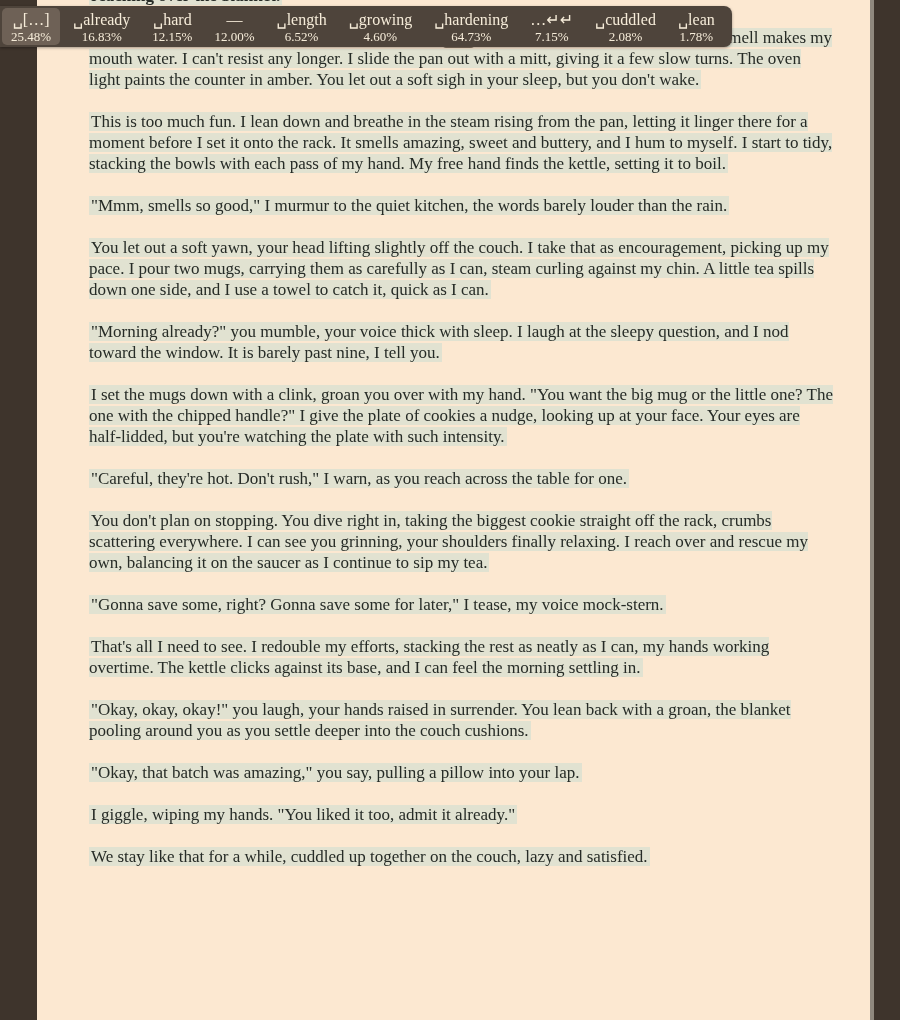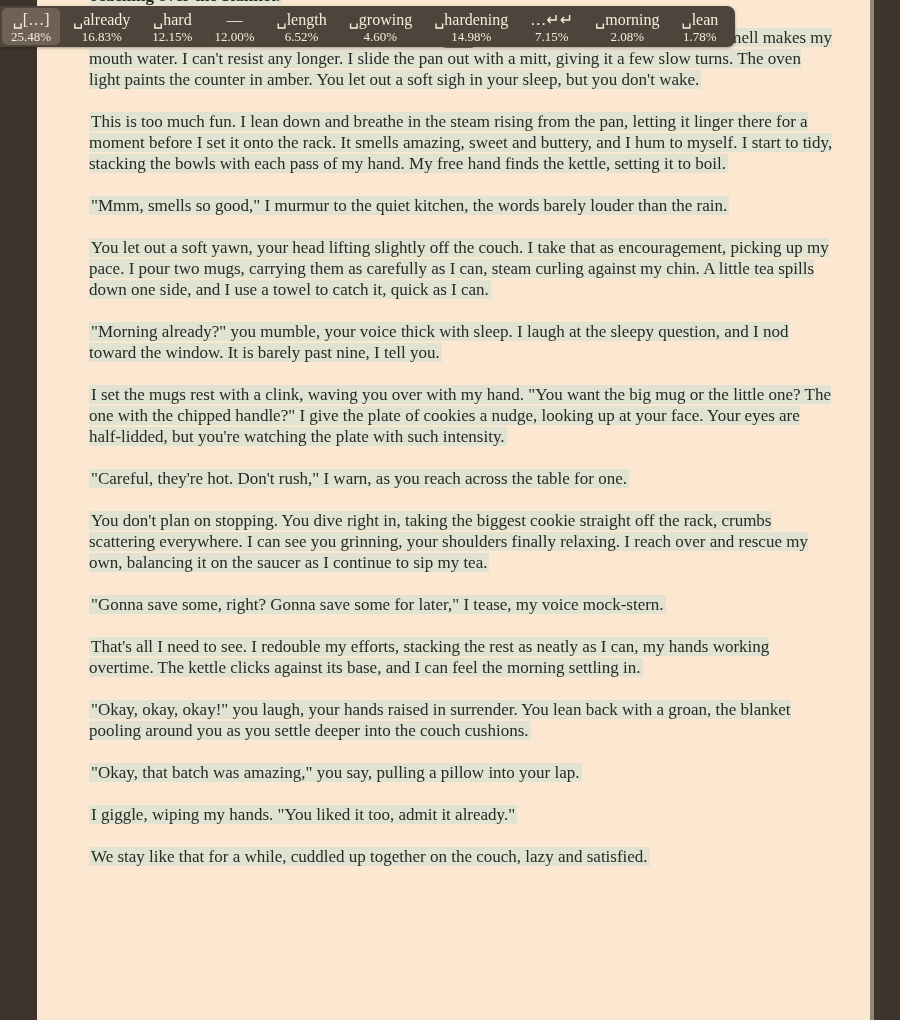--- a/index.html
+++ b/index.html
@@ -63,21 +63,21 @@
   <div class="content">
     <div class="para clipline">
       <span class="hl">reaching over the blanket.</span>
     </div>
 
   <div class="para"><span class="hl"><span>covers, pulling them back just enough to check the </span><span class="tokbox">tray</span><span>. It's already golden-brown, and the smell makes my mouth water. I can't resist any longer. I slide the pan out with a mitt, giving it a few slow turns. The oven light paints the counter in amber. You let out a soft sigh in your sleep, but you don't wake.</span></span></div>
       <div class="para"><span class="hl"><span>This is too much fun. I lean down and breathe in the steam rising from the pan, letting it linger there for a moment before I set it onto the rack. It smells amazing, sweet and buttery, and I hum to myself. I start to tidy, stacking the bowls with each pass of my hand. My free hand finds the kettle, setting it to boil.</span></span></div>
       <div class="para"><span class="hl"><span>"Mmm, smells so good," I murmur to the quiet kitchen, the words barely louder than the rain.</span></span></div>
       <div class="para"><span class="hl"><span>You let out a soft yawn, your head lifting slightly off the couch. I take that as encouragement, picking up my pace. I pour two mugs, carrying them as carefully as I can, steam curling against my chin. A little tea spills down one side, and I use a towel to catch it, quick as I can.</span></span></div>
       <div class="para"><span class="hl"><span>"Morning already?" you mumble, your voice thick with sleep. I laugh at the sleepy question, and I nod toward the window. It is barely past nine, I tell you.</span></span></div>
-      <div class="para"><span class="hl"><span>I set the mugs rest with a clink, waving you over with my hand. "You want the big mug or the little one? The one with the chipped handle?" I give the plate of cookies a nudge, looking up at your face. Your eyes are half-lidded, but you're watching the plate with such intensity.</span></span></div>
+      <div class="para"><span class="hl"><span>I set the mugs down with a clink, groan you over with my hand. "You want the big mug or the little one? The one with the chipped handle?" I give the plate of cookies a nudge, looking up at your face. Your eyes are half-lidded, but you're watching the plate with such intensity.</span></span></div>
       <div class="para"><span class="hl"><span>"Careful, they're hot. Don't rush," I warn, as you reach across the table for one.</span></span></div>
       <div class="para"><span class="hl"><span>You don't plan on stopping. You dive right in, taking the biggest cookie straight off the rack, crumbs scattering everywhere. I can see you grinning, your shoulders finally relaxing. I reach over and rescue my own, balancing it on the saucer as I continue to sip my tea.</span></span></div>
       <div class="para"><span class="hl"><span>"Gonna save some, right? Gonna save some for later," I tease, my voice mock-stern.</span></span></div>
       <div class="para"><span class="hl"><span>That's all I need to see. I redouble my efforts, stacking the rest as neatly as I can, my hands working overtime. The kettle clicks against its base, and I can feel the morning settling in.</span></span></div>
       <div class="para"><span class="hl"><span>"Okay, okay, okay!" you laugh, your hands raised in surrender. You lean back with a groan, the blanket pooling around you as you settle deeper into the couch cushions.</span></span></div>
       <div class="para"><span class="hl"><span>"Okay, that batch was amazing," you say, pulling a pillow into your lap.</span></span></div>
       <div class="para"><span class="hl"><span>I giggle, wiping my hands. "You liked it too, admit it already."</span></span></div>
       <div class="para"><span class="hl"><span>We stay like that for a while, cuddled up together on the couch, lazy and satisfied.</span></span></div>
     </div>
 </div>
@@ -109,30 +109,30 @@
       <span class="tokpct">6.52%</span>
     </div>
 
     <div class="tokcell">
       <span class="toklabel">␣growing</span>
       <span class="tokpct">4.60%</span>
     </div>
 
     <div class="tokcell">
       <span class="toklabel">␣hardening</span>
-      <span class="tokpct">14.98%</span>
+      <span class="tokpct">64.73%</span>
     </div>
 
     <div class="tokcell">
       <span class="toklabel">…↵↵</span>
       <span class="tokpct">7.15%</span>
     </div>
 
     <div class="tokcell">
-      <span class="toklabel">␣morning</span>
+      <span class="toklabel">␣cuddled</span>
       <span class="tokpct">2.08%</span>
     </div>
 
     <div class="tokcell">
       <span class="toklabel">␣lean</span>
       <span class="tokpct">1.78%</span>
     </div>
   </div>
 
 <div class="scroll-track">

